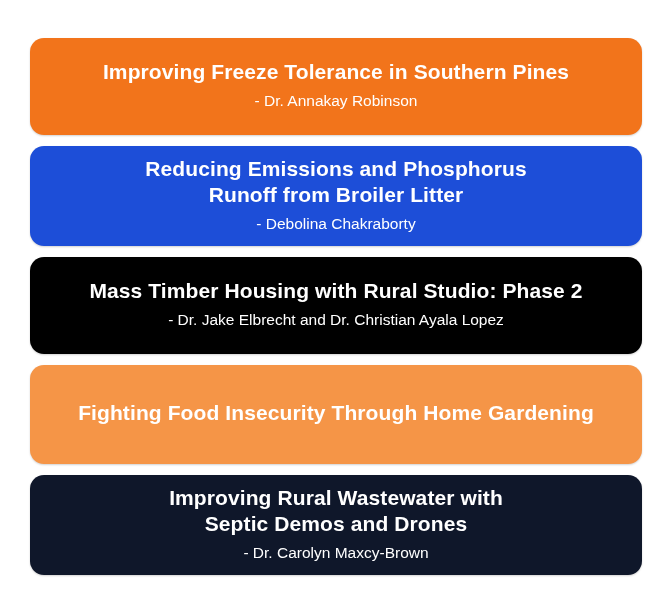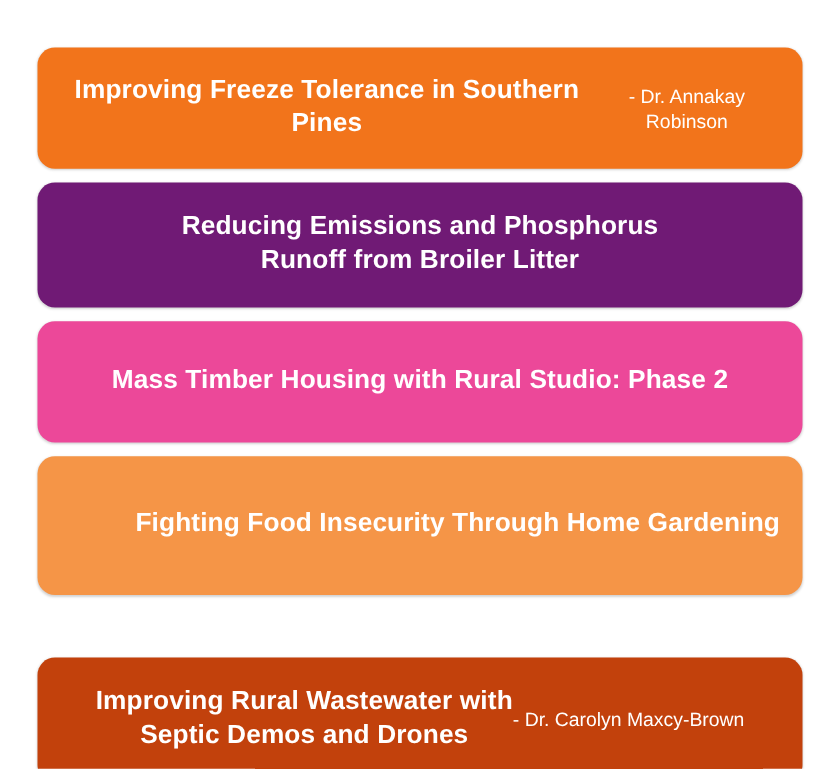--- a/index.html
+++ b/index.html
@@ -27,21 +27,21 @@
     justify-content: flex-start;
     gap: 11px;
     padding: 38px 30px 30px 30px;
     box-sizing: border-box;
   }
   .card {
     border-radius: 14px;
     box-sizing: border-box;
     padding: 10px 18px 12px 18px;
     display: flex;
-    flex-direction: row;
+    flex-direction: column;
     align-items: center;
     justify-content: center;
     box-shadow: 0 1px 2px rgba(0,0,0,0.18);
   }
   .card-title {
     color: #ffffff;
     font-size: 21px;
     font-weight: bold;
     line-height: 1.28;
     text-align: center;
@@ -53,47 +53,49 @@
     font-size: 15.5px;
     font-weight: normal;
     line-height: 1.3;
     text-align: center;
     margin-top: 5px;
     white-space: pre-line;
   }
   .card-0 { height: 97px; }
   .card-1 { height: 100px; }
   .card-2 { height: 97px; }
-  .card-3 { height: 111px; justify-content: flex-end; }
+  .card-3 { height: 99px; }
   .card-4 { height: 100px; }
 </style>
 </head>
 <body>
 
 <div class="board">
   <div class="card-list">
 
     <div class="card card-0" style="background:#f2741b;">
       <div class="card-title">Improving Freeze Tolerance in Southern Pines</div>
       <div class="card-presenter">-  Dr. Annakay Robinson</div>
     </div>
 
-    <div class="card card-1" style="background:#701a75;">
+    <div class="card card-1" style="background:#1d4ed8;">
       <div class="card-title">Reducing Emissions and Phosphorus
 Runoff from Broiler Litter</div>
+      <div class="card-presenter">-  Debolina Chakraborty</div>
     </div>
 
-    <div class="card card-2" style="background:#ec4899;">
+    <div class="card card-2" style="background:#000000;">
       <div class="card-title">Mass Timber Housing with Rural Studio: Phase 2</div>
+      <div class="card-presenter">-  Dr. Jake Elbrecht and Dr. Christian Ayala Lopez</div>
     </div>
 
     <div class="card card-3" style="background:#f59547;">
       <div class="card-title">Fighting Food Insecurity Through Home Gardening</div>
     </div>
 
-    <div class="card card-4" style="background:#c2410c;margin-top:39px;">
+    <div class="card card-4" style="background:#0f172a;">
       <div class="card-title">Improving Rural Wastewater with
 Septic Demos and Drones</div>
       <div class="card-presenter">-  Dr. Carolyn Maxcy-Brown</div>
     </div>
 
   </div>
 </div>
 
 </body></html>

